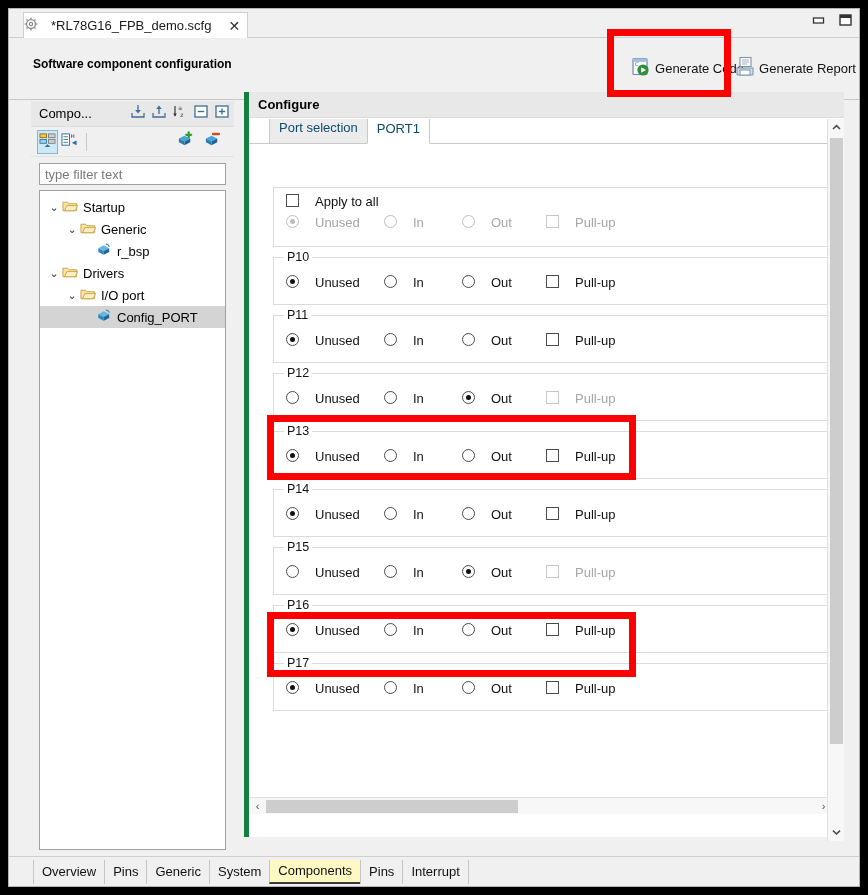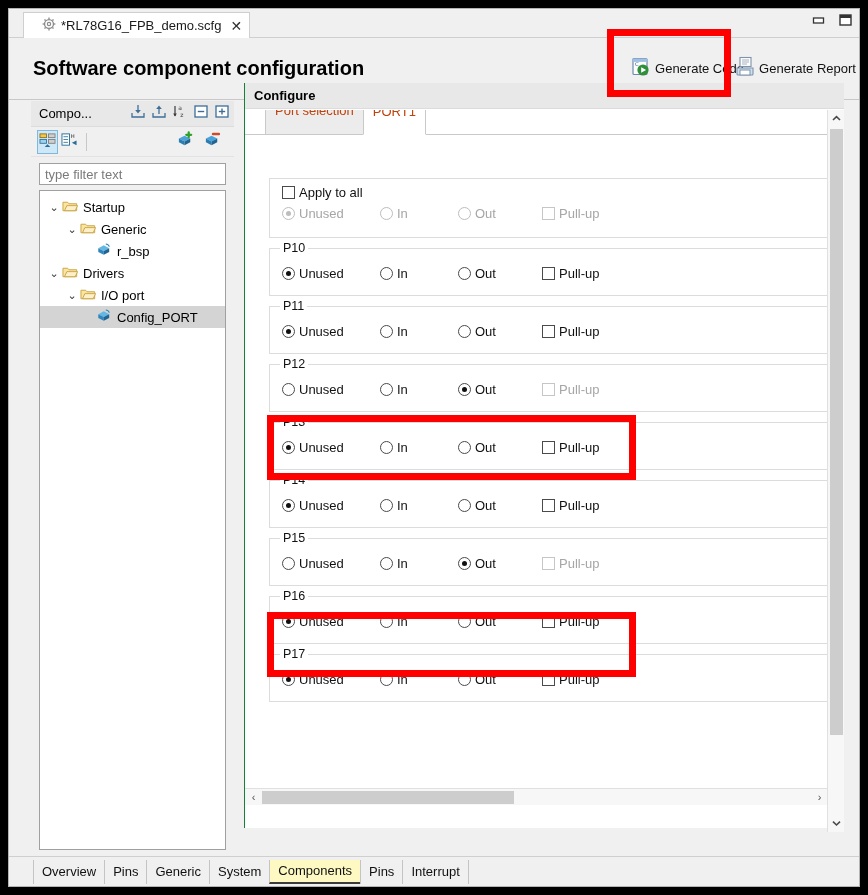--- a/index.html
+++ b/index.html
@@ -23,25 +23,25 @@
   .tabstrip {
     position: absolute; left: 0; top: 0;
     width: 852px; height: 29px;
     background: #f0f0f0;
     border-bottom: 1px solid #cfcfcf;
   }
   .editor-tab {
     position: absolute; left: 14px; top: 3px;
     height: 26px;
     display: flex; align-items: center;
-    padding: 0 7px 0 18px;
+    padding: 0 7px 0 0;
     background: #ffffff;
     border: 1px solid #cfcfcf;
     border-bottom: none;
-    font-size: 13px; color: #1a1a1a;
+    font-size: 13px; color: #1a1a1a; gap: 8px;
   }
   .editor-tab .gear { margin-right: 5px; display:block; }
   .editor-tab .ttl { white-space: nowrap; }
   .editor-tab .closex {
     margin-left: 9px; font-size: 14px; color: #303030;
     line-height: 1; cursor: pointer;
   }
   .wincontrols {
     position: absolute; right: 8px; top: 4px;
     display: flex; gap: 12px; align-items: center;
@@ -50,21 +50,21 @@
 
   
   .headerbar {
     position: absolute; left: 0; top: 29px;
     width: 852px; height: 62px;
     background: #f0f0f0;
     border-bottom: 1px solid #c8c8c8;
   }
   .header-title {
     position: absolute; left: 24px; top: 19px;
-    font-size: 20px; font-weight: bold; color: #000;
+    font-size: 12px; font-weight: bold; color: #000;
   }
   .toolbtns {
     position: absolute; right: 12px; top: 2px;
     display: flex; align-items: flex-start; height: 58px;
   }
   .toolbtn {
     width: 108px; height: 56px;
     display: flex; flex-direction: row;
     align-items: center; justify-content: center;
     gap: 3px; cursor: pointer;
@@ -141,24 +141,24 @@
   }
   .tnode.sel { background: #d4d4d4; }
   .tnode .chev {
     width: 16px; text-align:center;
     font-size: 11px; color: #3a3a3a;
   }
   .tnode .tico { margin-right: 5px; display:block; }
 
   
   .rightpanel {
-    position: absolute; left: 235px; top: 74px;
+    position: absolute; left: 235px; top: 83px;
     width: 600px; height: 745px;
     background: #fff;
-    border-left: 1px solid #15803d;
+    border-left: 5px solid #15803d;
   }
   .cfg-head {
     height: 26px;
     background: #e8e8e8;
     border-bottom: 1px solid #dcdcdc;
     display: flex; align-items: center;
     padding-left: 9px;
     font-size: 13px; font-weight: bold; color: #000;
   }
   .cfg-body {
@@ -170,22 +170,22 @@
   .subtabs {
     height: 25px;
     display: flex; align-items: flex-end;
     padding-left: 20px;
     background: #fff;
     border-bottom: 1px solid #c9c9c9;
   }
   .subtab {
     height: 32px;
     padding: 0 9px;
-    display: flex; 
-    font-size: 13px; color: #c2410c;
+    display: flex; align-items: center;
+    font-size: 13px; color: #0c4a6e;
     background: #ececec;
     border: 1px solid #c9c9c9;
     border-bottom: none;
     margin-right: -1px;
     cursor: pointer;
   }
   .subtab.active {
     background: #ffffff;
     border-bottom: 1px solid #ffffff;
     margin-bottom: -1px;
@@ -211,23 +211,23 @@
     background: #fff;
     padding: 0 3px;
     font-size: 12.5px; color: #111;
   }
   .grow {
     display: flex; align-items: center;
     height: 100%;
     padding-left: 12px;
   }
   .opt {
-    display: flex; align-items: center;
+    display: flex; align-items: flex-start;
     font-size: 13px; color: #111;
-    cursor: pointer; white-space: nowrap;
+    cursor: pointer; white-space: nowrap; gap: 12px;
   }
   .opt.disabled { color: #a6a6a6; cursor: default; }
   .radio {
     width: 13px; height: 13px;
     border: 1px solid #4a4a4a;
     border-radius: 50%;
     margin-right: 4px;
     background: #fff;
     position: relative;
     flex: none;

